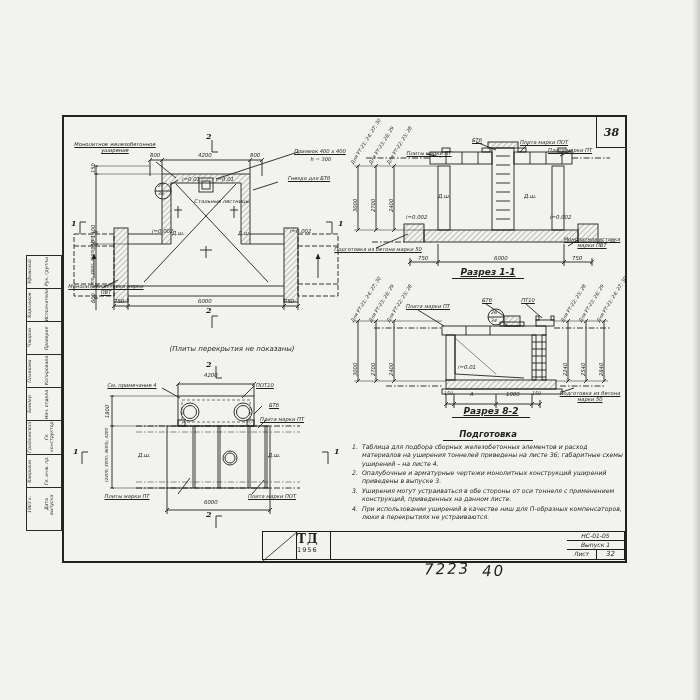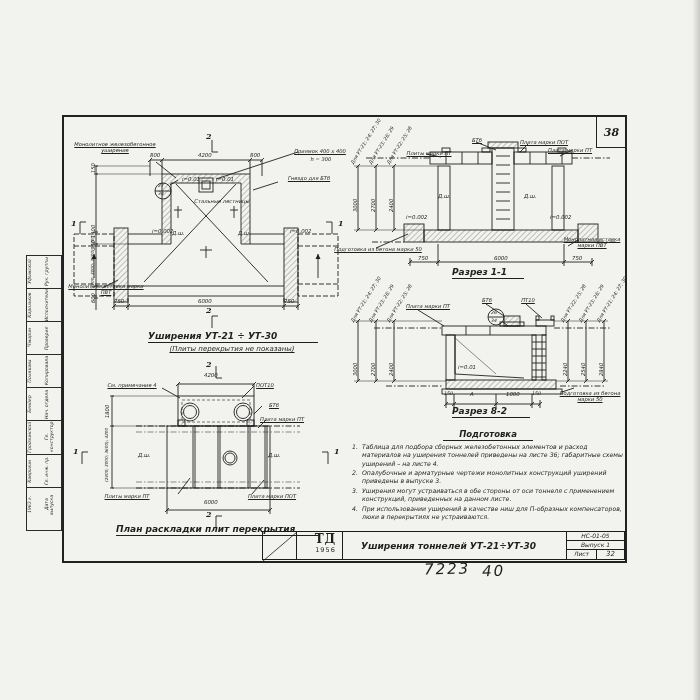--- a/index.html
+++ b/index.html
@@ -9,38 +9,38 @@
          background:linear-gradient(to right,#f2f2ef,#c9c9c5);pointer-events:none;}
   .abs{position:absolute;}
   svg{position:absolute;overflow:visible;}
   .frame{position:absolute;left:62px;top:115px;width:561px;height:444px;border:2px solid #222;}
   .pgbox{position:absolute;left:596px;top:116px;width:29px;height:30px;border:1.6px solid #222;
          font:italic bold 11px "DejaVu Serif",serif;display:flex;align-items:center;justify-content:center;text-align:right;}
   .lbl{position:absolute;font:italic 5.2px "DejaVu Sans",sans-serif;line-height:1.2;text-align:center;}
   .ul{text-decoration:underline;}
   .nw{white-space:nowrap;}
   .dim{position:absolute;font:italic 5.4px "DejaVu Sans",sans-serif;white-space:nowrap;}
-  .cap{position:absolute;font:italic bold 9px "DejaVu Sans",sans-serif;
-       border-bottom:1px solid #1f1f1f;padding-bottom:1px;}
-  .cap2{position:absolute;font:italic 7px "DejaVu Sans",sans-serif;text-align:center;text-decoration:underline;}
+  .cap{position:absolute;font:italic bold 9px "DejaVu Sans",sans-serif;text-align:center;
+       border-bottom:1px solid #1f1f1f;padding-bottom:1px;text-decoration:underline;}
+  .cap2{position:absolute;font:italic 7px "DejaVu Sans",sans-serif;text-align:center;}
   .mark{position:absolute;font:italic bold 8px "DejaVu Serif",serif;}
   .vnum{position:absolute;font:italic 5.2px "DejaVu Sans",sans-serif;white-space:nowrap;
         transform:rotate(-90deg);transform-origin:0 0;}
   .vnum.small{font-size:4.2px;}
   .rot{position:absolute;font:italic 4.8px "DejaVu Sans",sans-serif;white-space:nowrap;
        transform:rotate(-58deg);transform-origin:0 100%;}
   .notes{position:absolute;left:352px;top:429px;width:272px;}
   .notes .hd{font:italic bold 8.5px "DejaVu Sans",sans-serif;text-align:center;width:90px;margin:0 auto 2px auto;
        border-bottom:1px solid #1f1f1f;padding-bottom:1px;}
   .nrow{display:flex;font:italic 6.2px "DejaVu Sans",sans-serif;line-height:1.35;margin-bottom:1px;}
   .nrow .nn{width:10px;flex:none;}
   .nrow .nt{flex:1;}
   .tb{position:absolute;left:296px;top:531px;width:329px;height:29px;border:1.6px solid #1c1c1c;box-sizing:border-box;}
   .tb .cell{position:absolute;box-sizing:border-box;border-color:#1c1c1c;}
-  .tdlogo{left:12px;top:0;width:34px;height:100%;border-right:1.4px solid #1c1c1c;text-align:center;}
+  .tdlogo{left:0;top:0;width:34px;height:100%;border-right:1.4px solid #1c1c1c;}
   .tdlogo .t1{font:bold 12px "DejaVu Serif",serif;letter-spacing:1px;line-height:13px;margin-top:1px;}
   .tdlogo .t2{font:6.5px "DejaVu Sans",sans-serif;letter-spacing:1px;}
   .tbtitle{left:34px;top:0;width:236px;height:100%;display:flex;align-items:center;justify-content:center;
        font:italic bold 9px "DejaVu Sans",sans-serif;border-right:1.4px solid #1c1c1c;}
   .tbr{left:270px;top:0;width:57px;height:100%;font:italic 6px "DejaVu Sans",sans-serif;}
   .tbr .r{position:absolute;left:0;width:100%;text-align:center;border-bottom:1px solid #1c1c1c;box-sizing:border-box;}
   .diagcell{position:absolute;left:262px;top:531px;width:34px;height:29px;border:1.6px solid #1c1c1c;
        border-right:none;box-sizing:border-box;}
   .stamp{position:absolute;left:26px;top:255px;width:36px;height:276px;border:1.3px solid #2a2a2a;box-sizing:border-box;}
   .srow{height:33.1px;border-bottom:1px solid #2a2a2a;box-sizing:border-box;display:flex;overflow:hidden;}
@@ -181,21 +181,20 @@
   <div class="dim" style="left:284px;top:298px">750</div>
   <div class="vnum" style="left:90px;top:173px">150</div>
   <div class="vnum" style="left:90px;top:238px">1400</div>
   <div class="vnum" style="left:90px;top:250px">300</div>
   <div class="vnum small" style="left:90px;top:290px">(2400; 3000; 3600); 4200</div>
   <div class="vnum" style="left:90px;top:303px">600</div>
   <div class="mark" style="left:206px;top:131px">2</div>
   <div class="mark" style="left:206px;top:305px">2</div>
   <div class="mark" style="left:71px;top:218px">1</div>
   <div class="mark" style="left:338px;top:218px">1</div>
-  <div class="cap" style="left:148px;top:331px;width:170px">Уширения УТ-21 ÷ УТ-30</div>
   <div class="cap2" style="left:132px;top:345px;width:200px">(Плиты перекрытия не показаны)</div>
 
   <svg class="abs" style="left:346px;top:122px" width="278" height="168" viewBox="0 0 278 168">
     <g stroke="#1f1f1f" stroke-width="0.9" fill="none">
       <line x1="20" y1="36" x2="84" y2="36" stroke-dasharray="6 2 1.5 2"></line>
       <line x1="226" y1="36" x2="264" y2="36" stroke-dasharray="6 2 1.5 2"></line>
       <line x1="26" y1="120" x2="58" y2="120" stroke-dasharray="6 2 1.5 2"></line>
       <line x1="252" y1="120" x2="270" y2="120" stroke-dasharray="6 2 1.5 2"></line>
       <rect x="78" y="108" width="154" height="12" fill="url(#hA)"></rect>
       <rect x="58" y="102" width="20" height="18" fill="url(#hA)"></rect>
@@ -449,21 +448,20 @@
   <div class="lbl ul nw" style="left:96px;top:493px;width:62px">Плиты марки ПТ</div>
   <div class="lbl ul nw" style="left:238px;top:493px;width:68px">Плита марки ПОТ</div>
   <div class="dim" style="left:204px;top:372px">4200</div>
   <div class="dim" style="left:204px;top:499px">6000</div>
   <div class="vnum" style="left:104px;top:418px">1800</div>
   <div class="vnum small" style="left:104px;top:482px">(2400; 3000; 3600); 4200</div>
   <div class="mark" style="left:206px;top:359px">2</div>
   <div class="mark" style="left:206px;top:509px">2</div>
   <div class="mark" style="left:73px;top:446px">1</div>
   <div class="mark" style="left:334px;top:446px">1</div>
-  <div class="cap" style="left:116px;top:524px;width:204px">План раскладки плит перекрытия</div>
 
   <div class="notes">
     <div class="hd">Подготовка</div>
     <div class="nrow">
       <span class="nn">1.</span>
       <span class="nt">Таблица для подбора сборных железобетонных элементов и расход материалов на уширения тоннелей приведены на листе 36; габаритные схемы уширений – на листе 4.</span>
     </div>
     <div class="nrow">
       <span class="nn">2.</span>
       <span class="nt">Опалубочные и арматурные чертежи монолитных конструкций уширений приведены в выпуске 3.</span>
@@ -481,21 +479,20 @@
   <div class="diagcell">
     <svg width="34" height="29" viewBox="0 0 34 29">
         <line x1="0" y1="29" x2="34" y2="0" stroke="#1c1c1c" stroke-width="0.8"></line>
       </svg>
   </div>
   <div class="tb">
     <div class="cell tdlogo">
       <div class="t1">ТД</div>
       <div class="t2">1956</div>
     </div>
-    <div class="cell tbtitle">Уширения тоннелей УТ-21÷УТ-30</div>
     <div class="cell tbr">
       <div class="r" style="top:0;height:9px">НС-01-05</div>
       <div class="r" style="top:9px;height:9px">Выпуск 1</div>
       <div class="r" style="top:18px;height:9px;border-bottom:none;width:30px;border-right:1px solid #1c1c1c">Лист</div>
       <div class="r" style="top:18px;left:30px;height:9px;border-bottom:none;width:27px;font-size:7px;font-weight:normal">32</div>
     </div>
   </div>
 
   <div class="stamp">
     <div class="srow">

